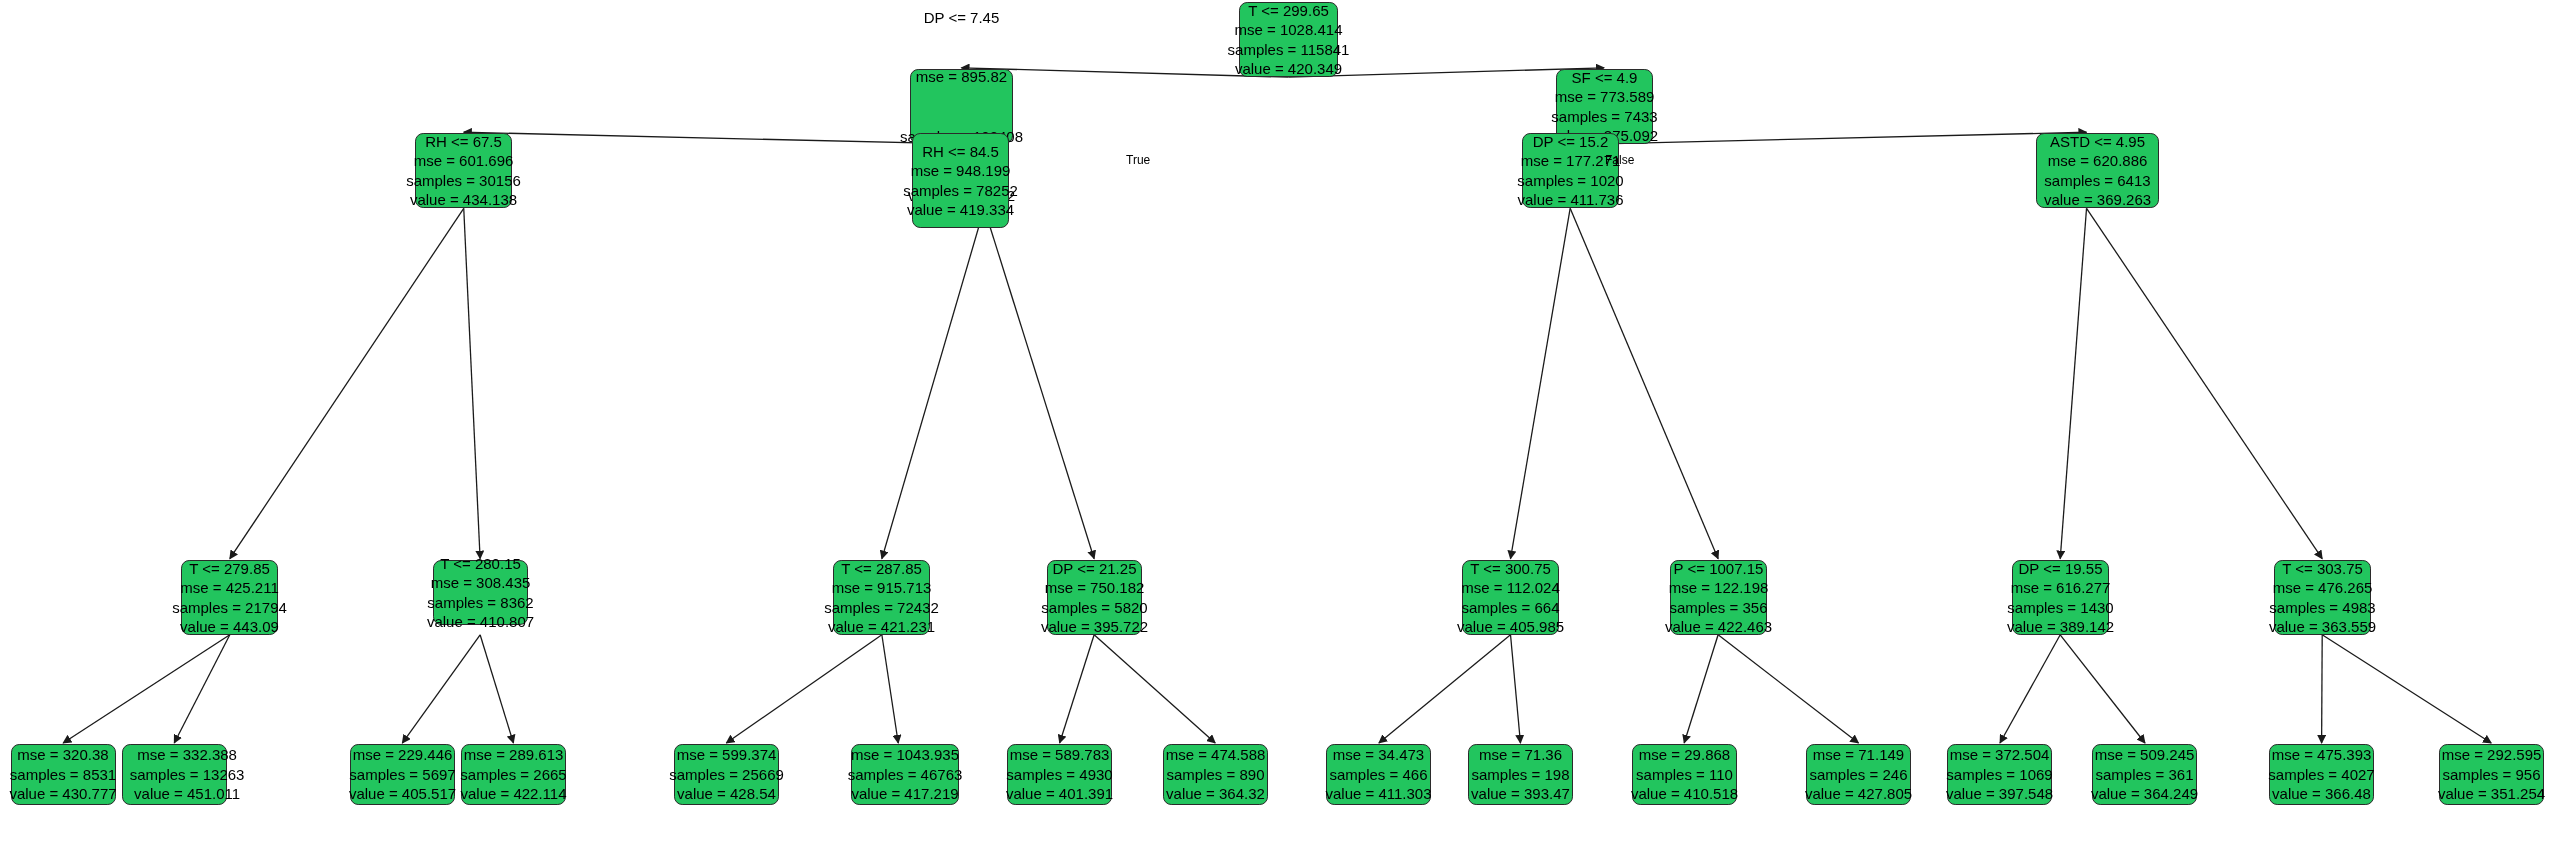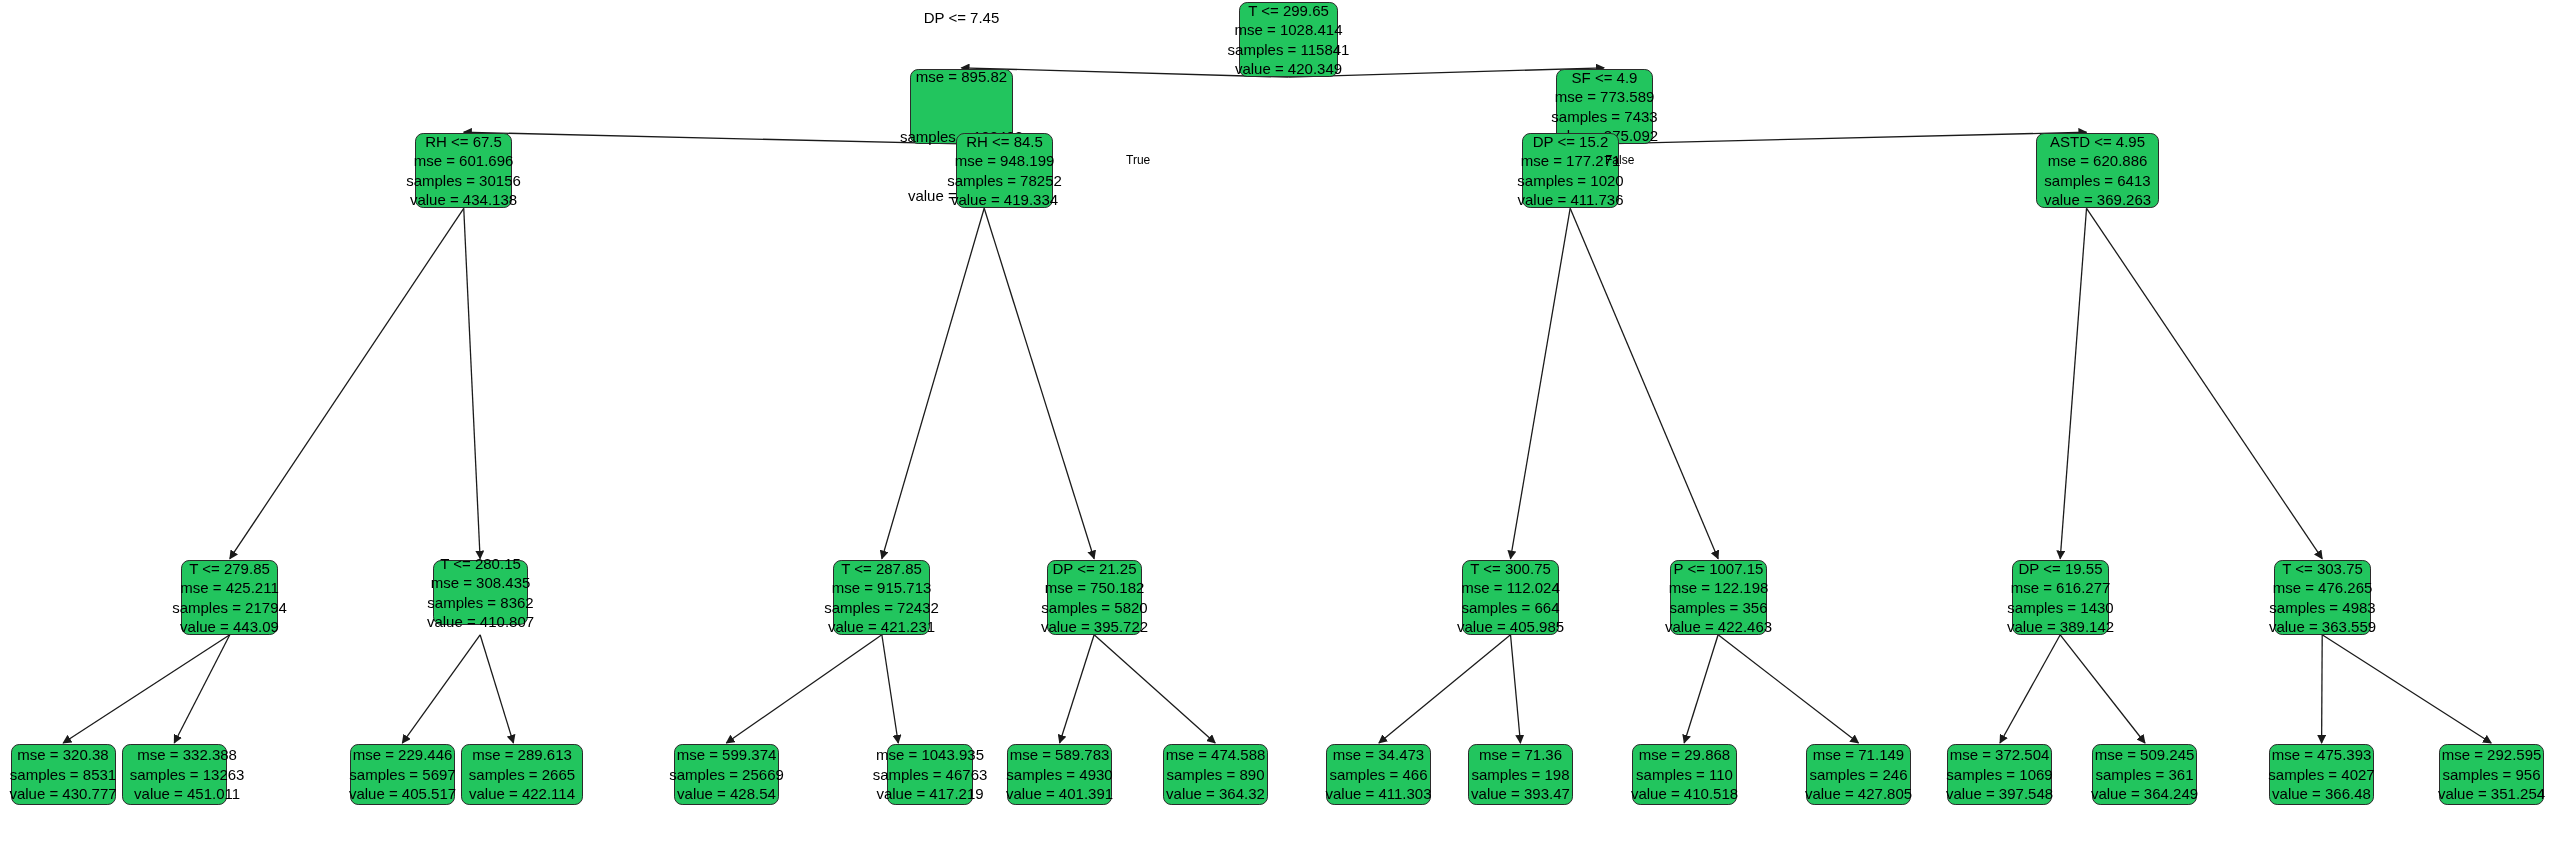--- a/index.html
+++ b/index.html
@@ -113,21 +113,21 @@
         <span class="ln">mse = 773.589</span>
         <span class="ln">samples = 7433</span>
         <span class="ln">value = 375.092</span>
       </div>
       <div class="node" style="left: 415px; top: 133px; width: 97px; height: 75px;">
         <span class="ln">RH &lt;= 67.5</span>
         <span class="ln">mse = 601.696</span>
         <span class="ln">samples = 30156</span>
         <span class="ln">value = 434.138</span>
       </div>
-      <div class="node" style="left: 956px; top: 133px; width: 97px; height: 75px;">
+      <div class="node" style="left: 912px; top: 133px; width: 97px; height: 95px;">
         <span class="ln">RH &lt;= 84.5</span>
         <span class="ln">mse = 948.199</span>
         <span class="ln">samples = 78252</span>
         <span class="ln">value = 419.334</span>
       </div>
       <div class="node" style="left: 1522px; top: 133px; width: 97px; height: 75px;">
         <span class="ln">DP &lt;= 15.2</span>
         <span class="ln">mse = 177.271</span>
         <span class="ln">samples = 1020</span>
         <span class="ln">value = 411.736</span>
@@ -194,31 +194,31 @@
       <div class="node" style="left: 122px; top: 744px; width: 105px; height: 61px; padding-left: 31px;">
         <span class="ln">mse = 332.388</span>
         <span class="ln">samples = 13263</span>
         <span class="ln">value = 451.011</span>
       </div>
       <div class="node" style="left: 350px; top: 744px; width: 105px; height: 61px;">
         <span class="ln">mse = 229.446</span>
         <span class="ln">samples = 5697</span>
         <span class="ln">value = 405.517</span>
       </div>
-      <div class="node" style="left: 461px; top: 744px; width: 122px; height: 61px; justify-content: center;">
+      <div class="node" style="left: 461px; top: 744px; width: 105px; height: 61px; justify-content: center;">
         <span class="ln">mse = 289.613</span>
         <span class="ln">samples = 2665</span>
         <span class="ln">value = 422.114</span>
       </div>
       <div class="node" style="left: 674px; top: 744px; width: 105px; height: 61px;">
         <span class="ln">mse = 599.374</span>
         <span class="ln">samples = 25669</span>
         <span class="ln">value = 428.54</span>
       </div>
-      <div class="node" style="left: 887px; top: 744px; width: 86px; height: 61px; text-align: right;">
+      <div class="node" style="left: 851px; top: 744px; width: 108px; height: 61px; text-align: right;">
         <span class="ln">mse = 1043.935</span>
         <span class="ln">samples = 46763</span>
         <span class="ln">value = 417.219</span>
       </div>
       <div class="node" style="left: 1007px; top: 744px; width: 105px; height: 61px;">
         <span class="ln">mse = 589.783</span>
         <span class="ln">samples = 4930</span>
         <span class="ln">value = 401.391</span>
       </div>
       <div class="node" style="left: 1163px; top: 744px; width: 105px; height: 61px;">

